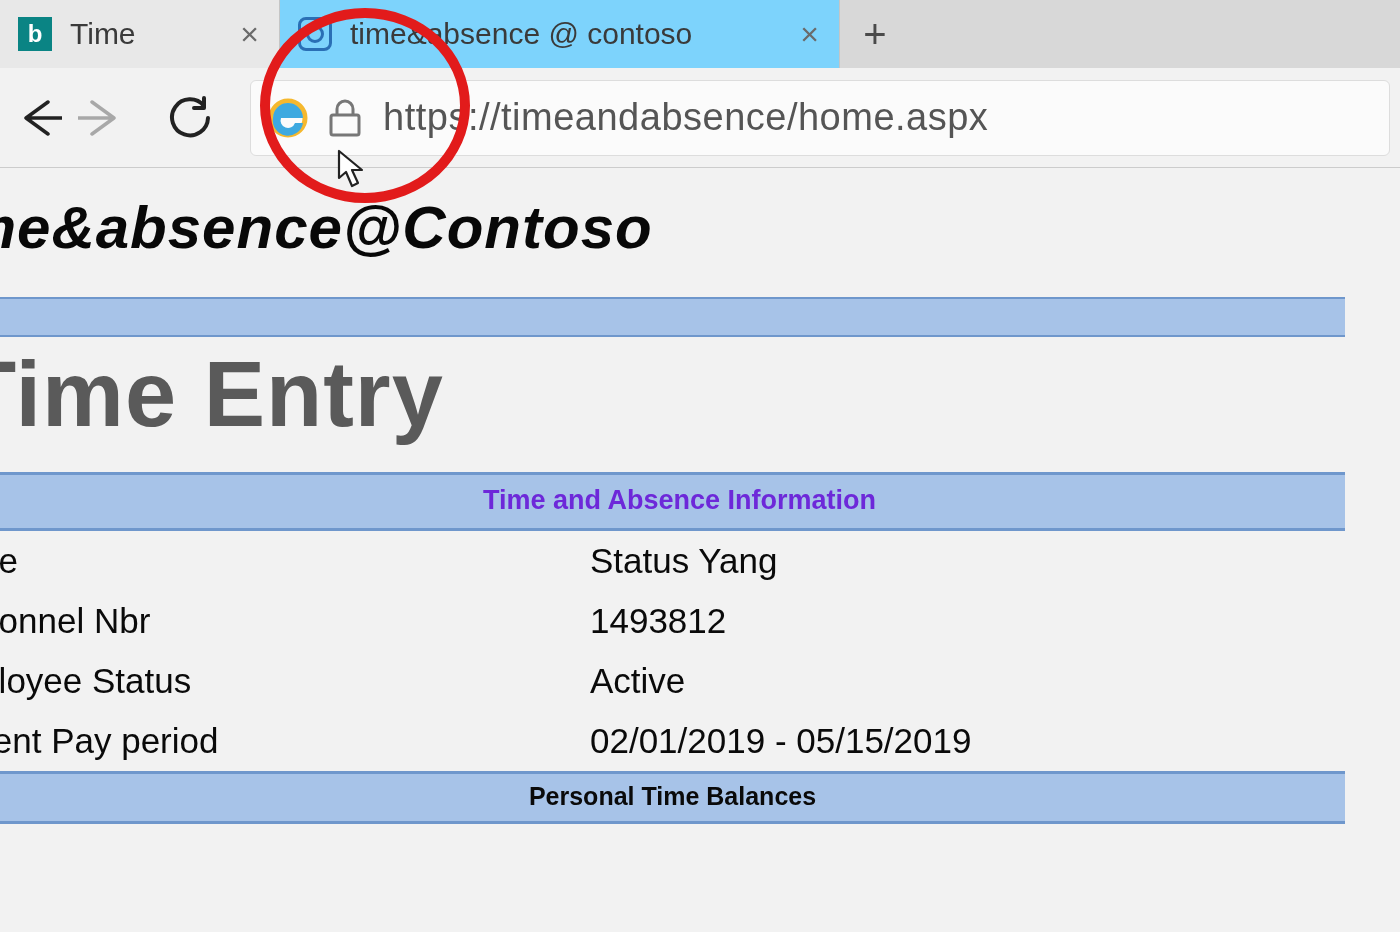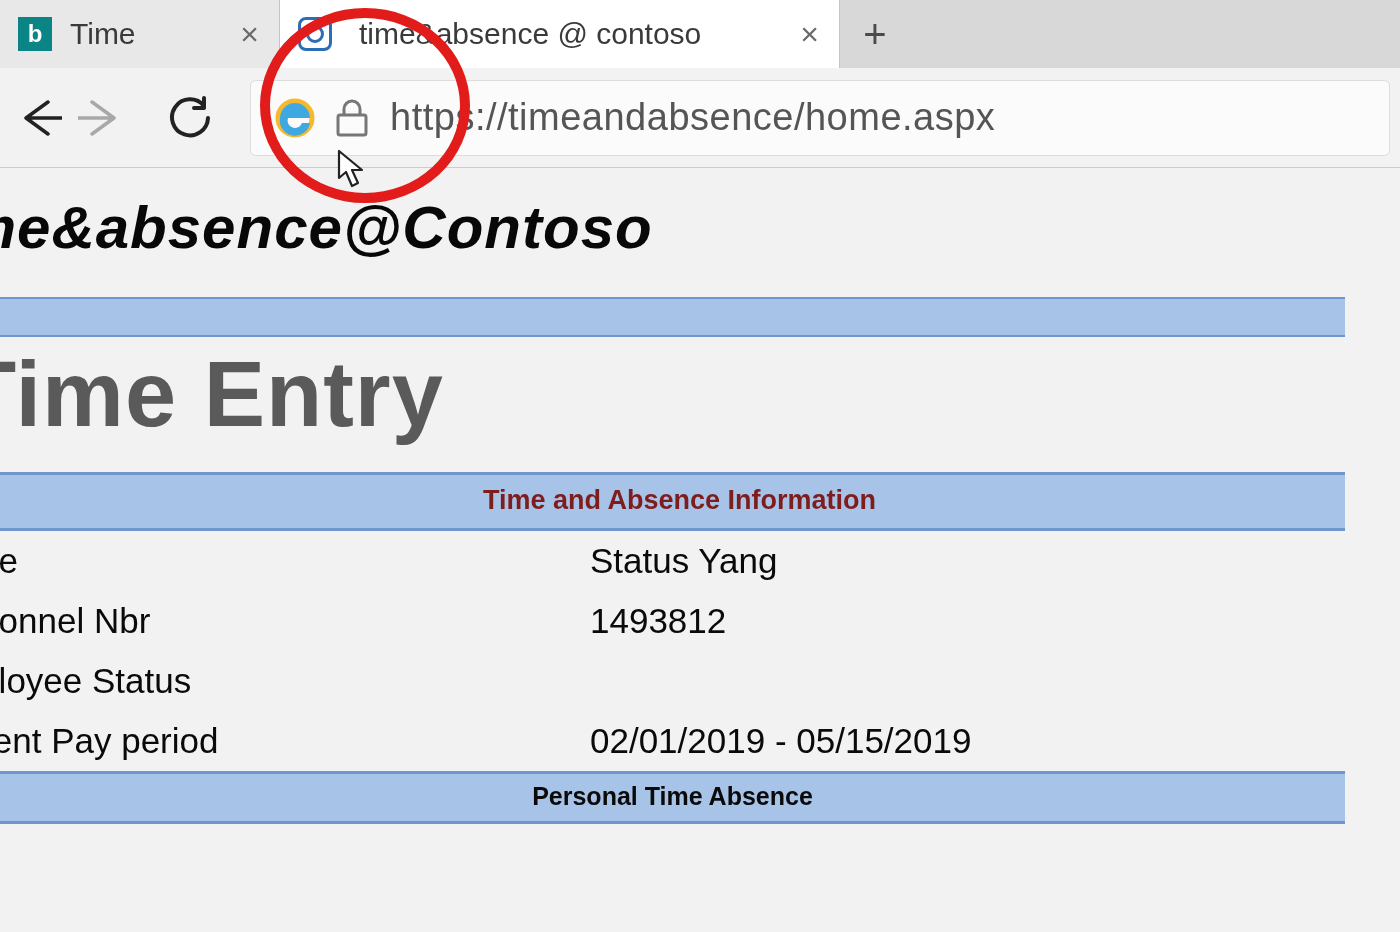--- a/index.html
+++ b/index.html
@@ -27,22 +27,21 @@
       display: flex;
       align-items: center;
       height: 68px;
       padding: 0 20px 0 18px;
       background: #e8e8e8;
       border-right: 1px solid #c5c5c5;
       min-width: 280px;
       cursor: pointer;
     }
     .tab.active {
-      background: #ffffff;
-      gap: 9px;
+      background: #7dd3fc;
     }
     .tab-favicon {
       width: 34px;
       height: 34px;
       margin-right: 18px;
       flex-shrink: 0;
     }
     .tab-title {
       font-size: 30px;
       color: #3a3a3a;
@@ -91,21 +90,21 @@
     .disabled svg { opacity: 0.35; }
     .url-box {
       flex: 1;
       display: flex;
       align-items: center;
       height: 76px;
       background: #fbfbfb;
       border: 1px solid #ddd;
       border-radius: 6px;
       margin-left: 30px;
-      padding: 0 23px;
+      padding: 0 16px;
     }
     .ie-icon {
       width: 42px;
       height: 42px;
       margin-right: 18px;
     }
     .lock-icon {
       width: 36px;
       height: 40px;
       margin-right: 20px;
@@ -168,21 +167,21 @@
     .table-container {
       border-top: 3px solid #6f97cc;
       margin-right: 55px;
     }
     .table-header {
       background: #a7c3e8;
       text-align: center;
       font-family: Verdana, Geneva, sans-serif;
       font-weight: 700;
       font-size: 27px;
-      color: #7f1d1d;
+      color: #6d28d9;
       padding: 10px 0 12px 14px;
       border-bottom: 3px solid #6f97cc;
     }
     .info-table {
       width: 100%;
     }
     .info-row {
       display: flex;
       font-family: Verdana, Geneva, sans-serif;
       font-size: 35px;
@@ -305,26 +304,27 @@
       <div class="info-row">
         <div class="info-label">ame</div>
         <div class="info-value">Status Yang</div>
       </div>
       <div class="info-row">
         <div class="info-label">ersonnel Nbr</div>
         <div class="info-value">1493812</div>
       </div>
       <div class="info-row">
         <div class="info-label">mployee Status</div>
+        <div class="info-value">Active</div>
       </div>
       <div class="info-row">
         <div class="info-label">urrent Pay period</div>
         <div class="info-value">02/01/2019 - 05/15/2019</div>
       </div>
     </div>
-    <div class="table-subheader">Personal Time Absence</div>
+    <div class="table-subheader">Personal Time Balances</div>
   </div>
 </div>
 
 <div class="annotation-circle"></div>
 <svg class="cursor-arrow" width="36" height="42" viewBox="0 0 36 42">
   <path d="M 3 3 L 3 30 L 10 24 L 16 38 L 22 35 L 16 22 L 26 22 Z" fill="#fff" stroke="#222" stroke-width="2.2" stroke-linejoin="round"></path>
 </svg>
 
 </body></html>

